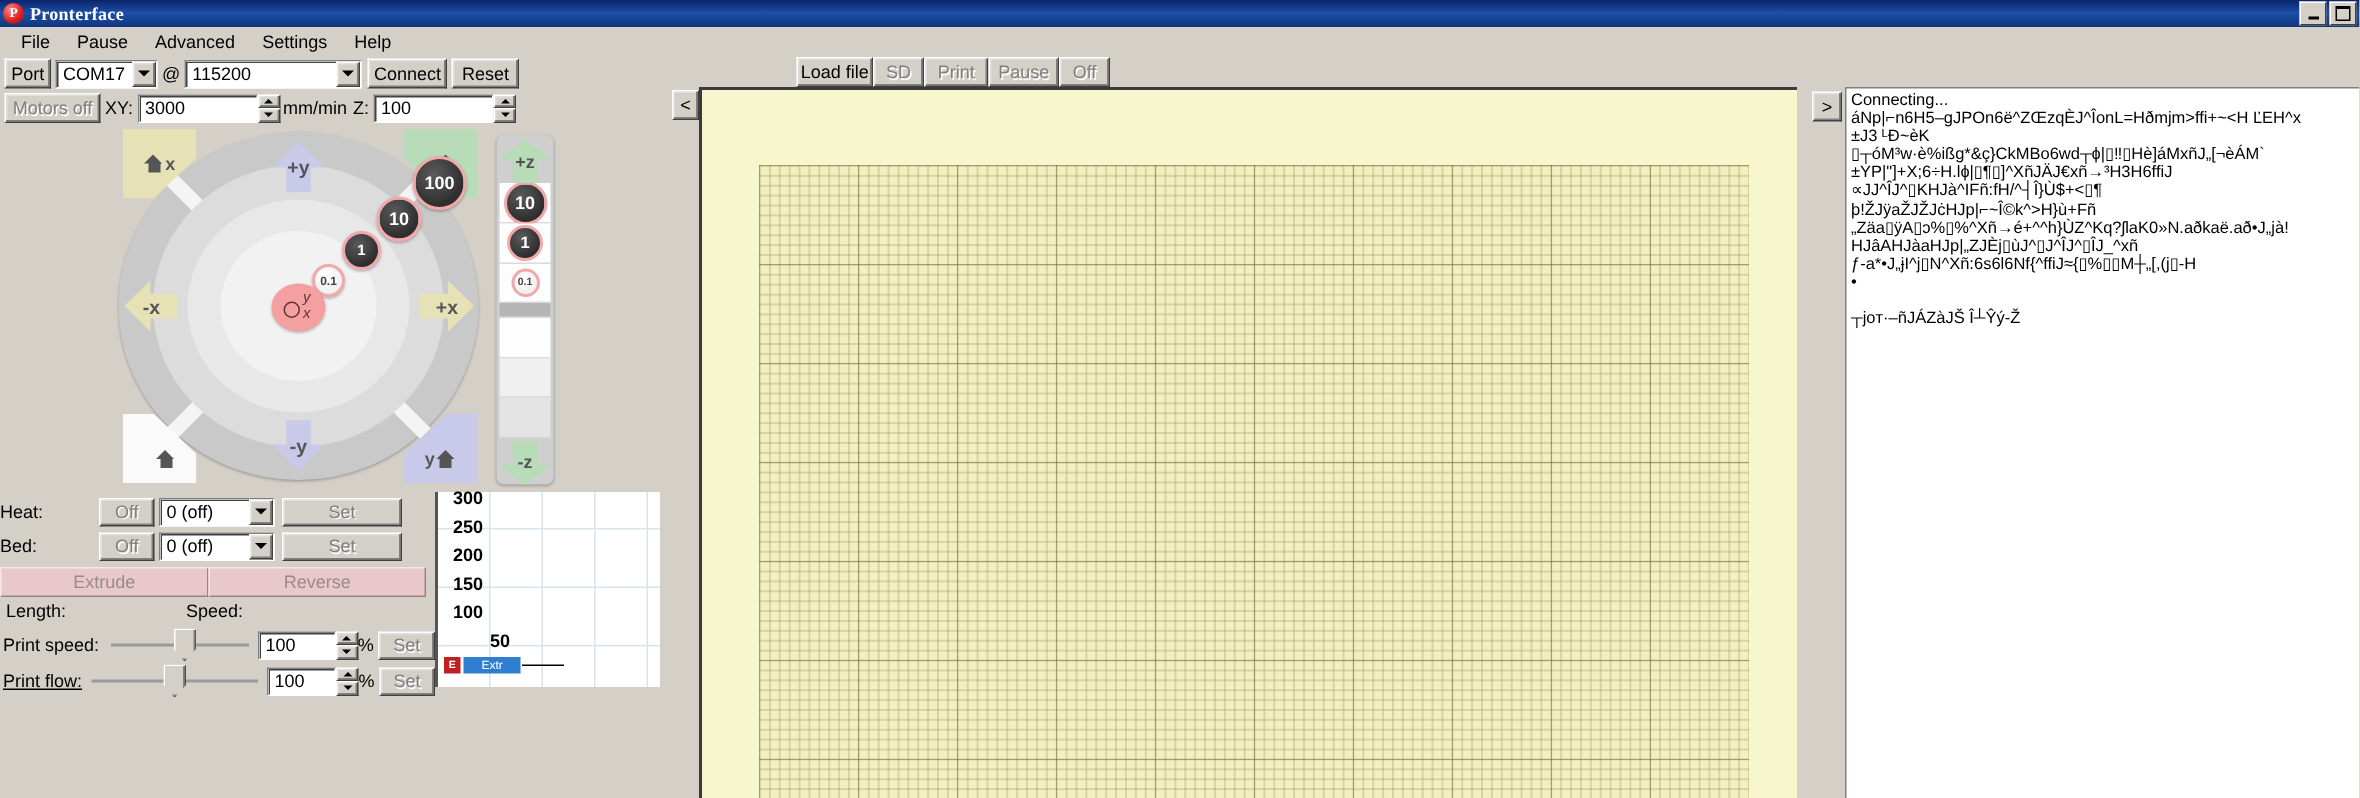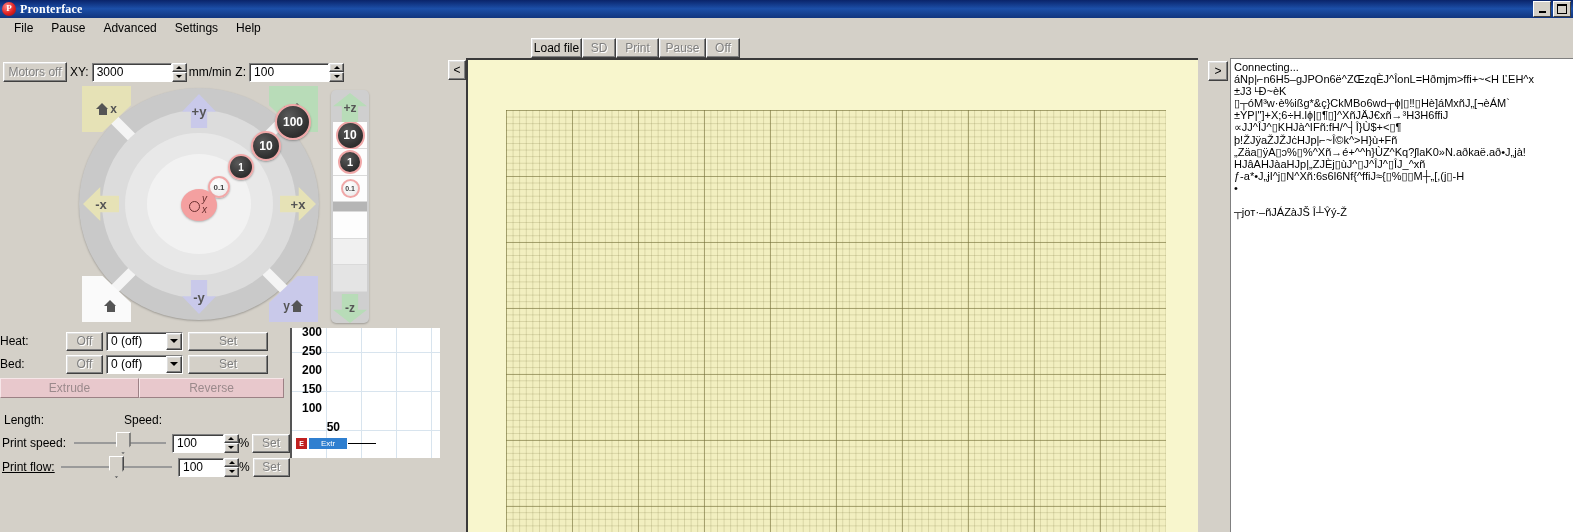--- a/index.html
+++ b/index.html
@@ -175,21 +175,21 @@
   .zd01{width:15px;height:15px;font-size:7px;
      background:radial-gradient(circle at 38% 32%,#fff 0%,#efefef 70%);color:#444;}
 
   
   .leftbottom{position:absolute;left:0;top:330px;width:290px;}
   .row{display:flex;align-items:center;height:22px;margin-bottom:1px;}
   .rlbl{width:66px;text-align:left;padding-right:5px;font-size:12px;box-sizing:border-box;}
   .offbtn{width:37px;height:19px;}
   .tempcombo{width:77px;height:19px;margin-left:3px;}
   .setbtn{width:80px;height:19px;margin-left:5px;}
-  .exrow{display:flex;margin-top:3px;margin-bottom:15px;}
+  .exrow{display:flex;margin-top:3px;margin-bottom:2px;}
   .exbtn{height:20px;background:#e8c8cc;
      border-top:1px solid #f6e6e8;border-left:1px solid #f6e6e8;
      border-right:1px solid #9c8185;border-bottom:1px solid #9c8185;
      display:flex;align-items:center;justify-content:center;
      font-size:12px;color:#9b8a8c;box-sizing:border-box;}
   .lenrow{display:flex;align-items:center;height:20px;}
   .psrow{display:flex;align-items:center;height:24px;justify-content:center;}
   .slider{position:relative;height:18px;display:flex;align-items:center;}
   .sl-track{height:2px;background:#9a9a9a;width:100%;}
   .sl-thumb{position:absolute;width:13px;height:20px;background:#d4d0c8;
@@ -261,20 +261,38 @@
   </div>
 
   <div class="menubar">
     <div class="menu-item">File</div>
     <div class="menu-item">Pause</div>
     <div class="menu-item">Advanced</div>
     <div class="menu-item">Settings</div>
     <div class="menu-item">Help</div>
   </div>
 
+  <div style="position:absolute;left:3px;top:39px;display:flex;align-items:center;">
+    <div class="w-btn" style="width:31px;height:20px;">Port</div>
+    <div class="w-combo" style="width:68px;height:19px;margin-left:3px;">
+      <div class="cv">COM17</div>
+      <div class="carrow">
+          <i class="tri-d"></i>
+        </div>
+    </div>
+    <div class="lbl" style="margin:0 3px;">@</div>
+    <div class="w-combo" style="width:118px;height:19px;">
+      <div class="cv">115200</div>
+      <div class="carrow">
+          <i class="tri-d"></i>
+        </div>
+    </div>
+    <div class="w-btn" style="width:53px;height:20px;margin-left:4px;">Connect</div>
+    <div class="w-btn" style="width:45px;height:20px;margin-left:3px;">Reset</div>
+  </div>
 
   <div style="position:absolute;left:3px;top:62px;display:flex;align-items:center;">
     <div class="w-btn dis" style="width:64px;height:20px;">Motors off</div>
     <div class="lbl" style="margin-left:3px;">XY:</div>
     <div class="w-field" style="width:80px;height:19px;margin-left:3px;">3000</div>
     <div class="spin" style="height:19px;">
         <div>
           <i class="tri-u-s"></i>
         </div>
         <div>

